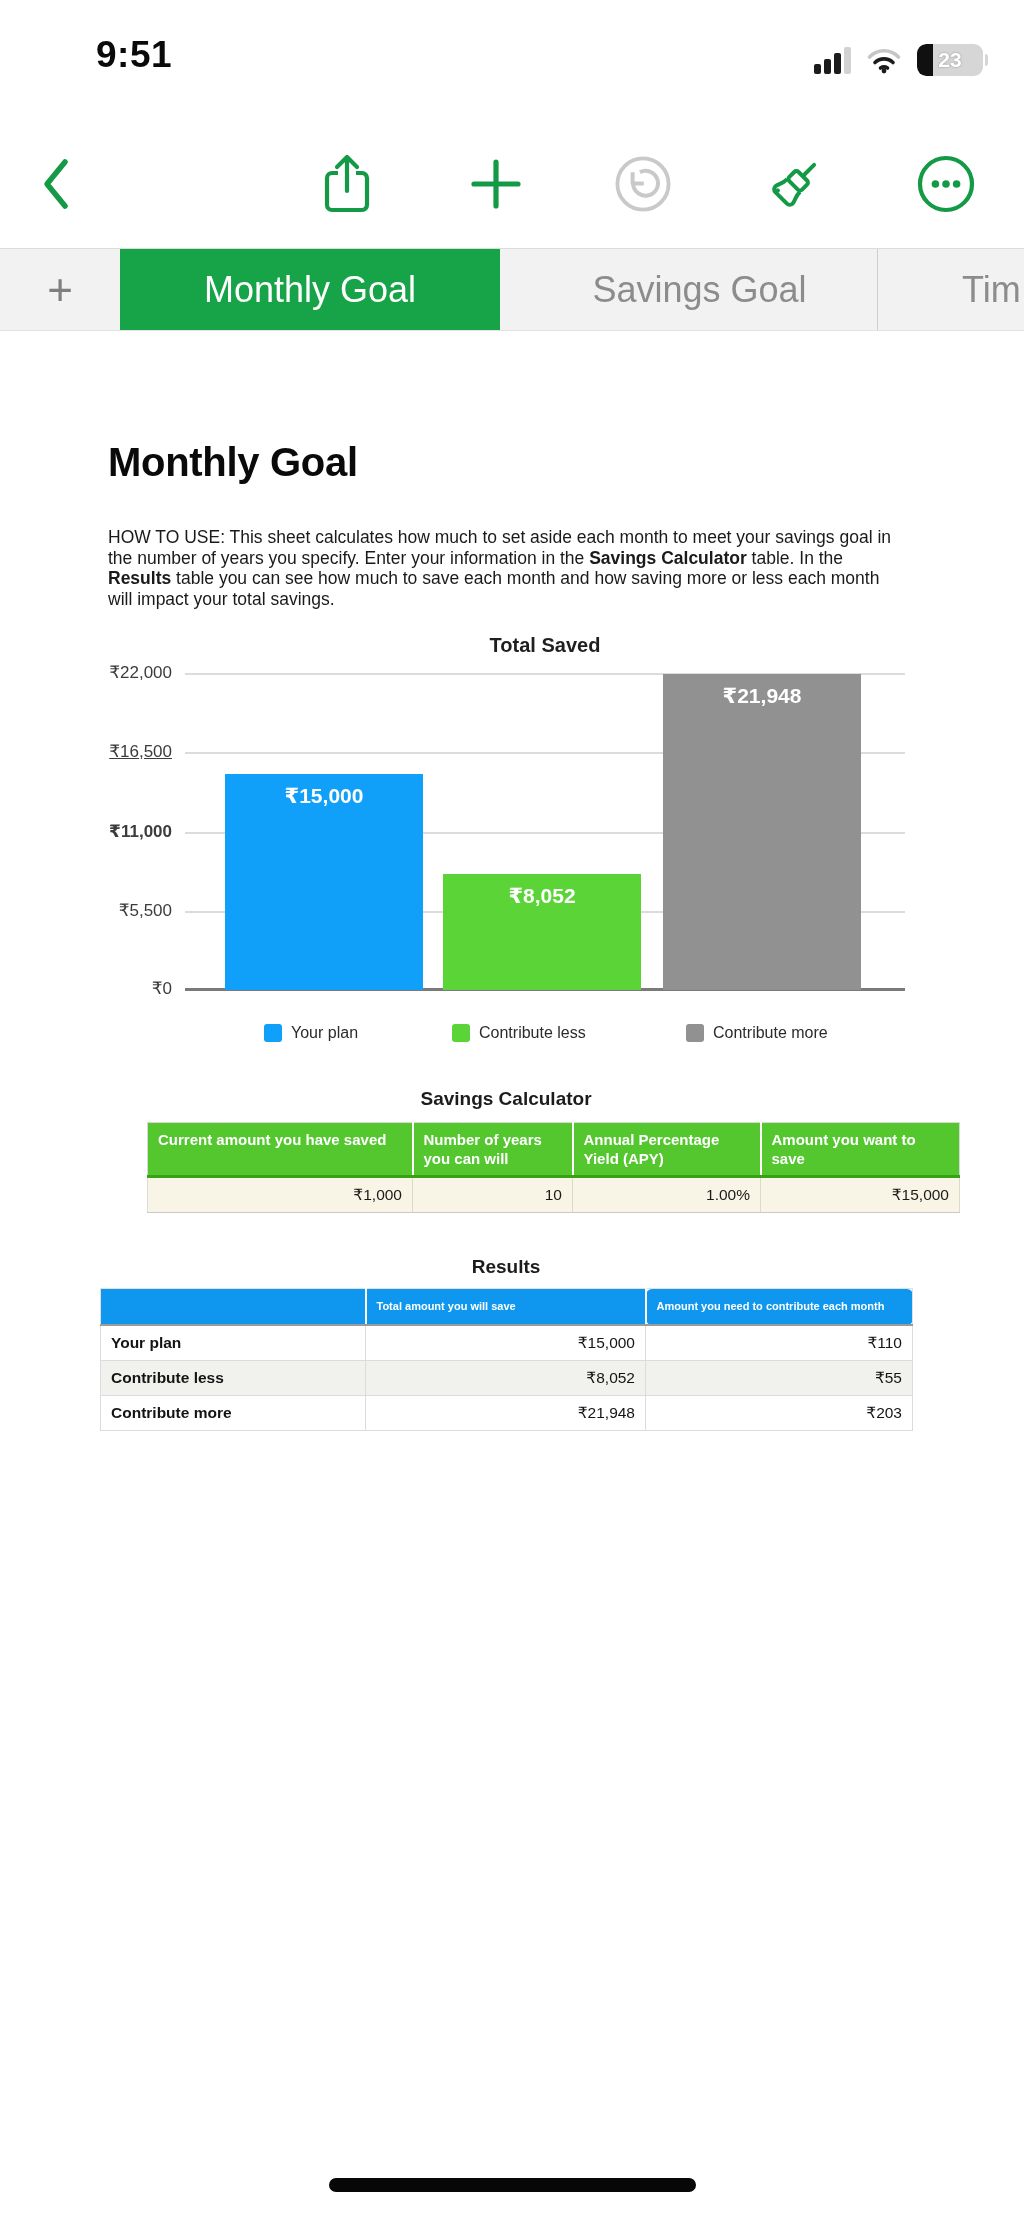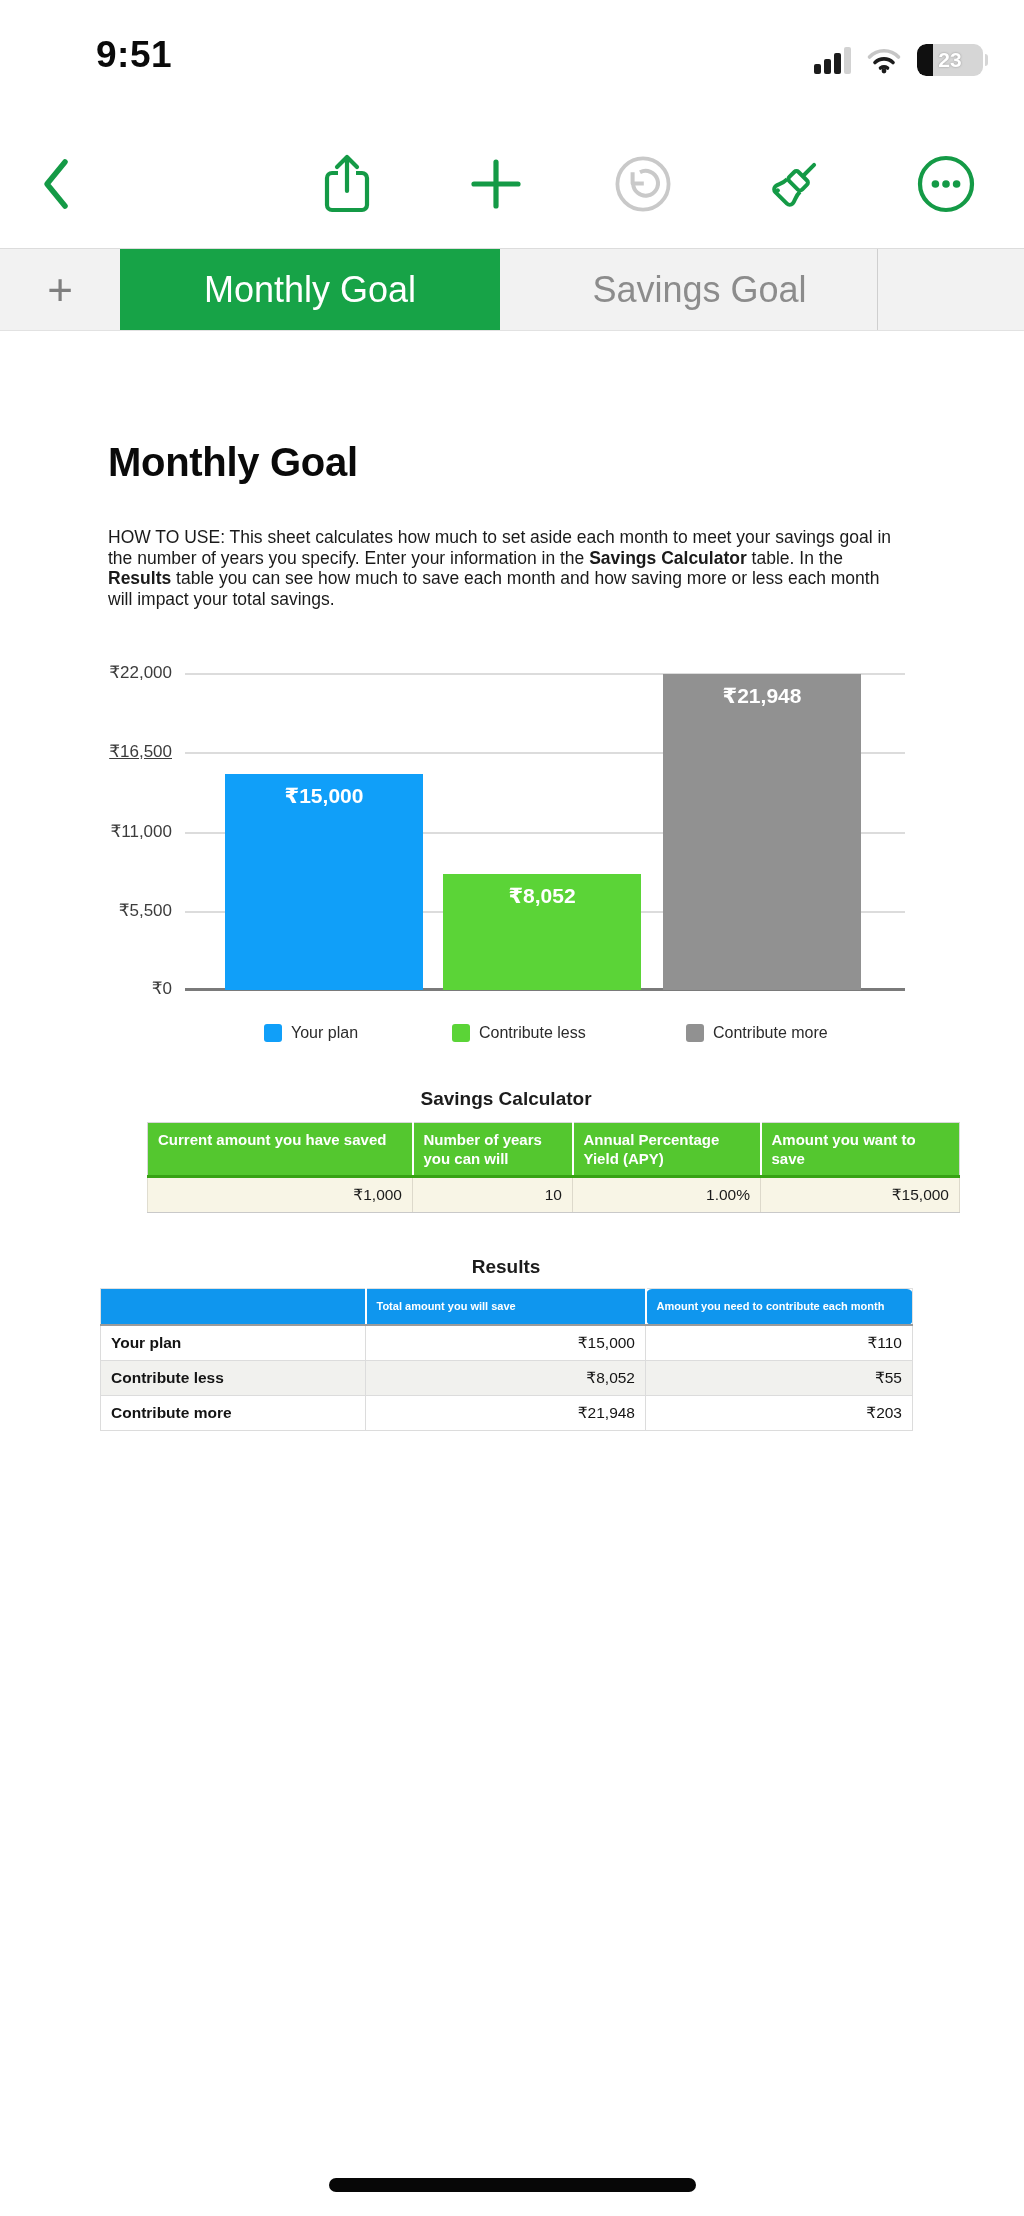--- a/index.html
+++ b/index.html
@@ -48,21 +48,21 @@
   .howto{position:absolute;left:108px;top:527px;width:800px;font-size:17.5px;line-height:20.6px;color:#1a1a1a;}
   .howto b{font-weight:700;}
 
   
   .chart{position:absolute;left:0;top:628px;width:1024px;height:430px;}
   .chart-title{position:absolute;left:185px;top:6px;width:720px;text-align:center;font-size:20px;font-weight:600;color:#1f1f1f;}
   .gridline{position:absolute;left:185px;width:720px;height:2px;background:#dcdcdc;}
   .g1{top:45px;}.g2{top:124px;}.g3{top:204px;}.g4{top:283px;}
   .baseline{position:absolute;left:185px;top:360px;width:720px;height:3px;background:#7a7a7a;}
   .ytick{position:absolute;left:40px;width:132px;height:22px;text-align:right;font-size:17px;color:#3c3c3c;}
-  .yt0{top:34px;}.yt1{top:113px;text-decoration:underline;}.yt2{top:193px;}.yt3{top:272px;}.yt4{top:350px;}
+  .yt0{top:34px;}.yt1{top:113px;text-decoration:underline;}.yt2{top:193px;font-weight:bold;}.yt3{top:272px;}.yt4{top:350px;}
   .bar{position:absolute;bottom:68px;width:198px;background:#999;}
   .bar-0{left:225px;}.bar-1{left:443px;}.bar-2{left:663px;}
   .bar-label{position:absolute;top:10px;left:0;width:100%;text-align:center;font-size:21px;font-weight:600;color:#fff;}
 
   
   .legend-item{position:absolute;top:1024px;display:flex;align-items:center;gap:9px;font-size:16px;color:#2b2b2b;}
   .li-0{left:264px;}.li-1{left:452px;}.li-2{left:686px;}
   .swatch{width:18px;height:18px;border-radius:3px;background:#999;}
 
   
@@ -154,26 +154,28 @@
       <circle cx="15" cy="15" r="1.9" class="green-fill"></circle>
       <circle cx="20.3" cy="15" r="1.9" class="green-fill"></circle>
     </svg>
   </div>
 
   <div class="tabbar">
     <div class="tab tab-add">+</div>
     <div class="tab tab-active">Monthly Goal</div>
     <div class="tab tab-2">Savings Goal</div>
     <div class="tab-divider"></div>
+    <div class="tab tab-3">Tim</div>
   </div>
 
   <div class="doc-title">Monthly Goal</div>
   <p class="howto"><span>HOW TO USE: This sheet calculates how much to set aside each month to meet your savings goal in the number of years you specify. Enter your information in the </span><b>Savings Calculator</b><span> table. In the </span><b>Results</b><span> table you can see how much to save each month and how saving more or less each month will impact your total savings.</span></p>
 
   <div class="chart">
+    <div class="chart-title">Total Saved</div>
     <div class="gridline g1"></div>
     <div class="gridline g2"></div>
     <div class="gridline g3"></div>
     <div class="gridline g4"></div>
     <div class="baseline"></div>
     <div class="ytick yt0">₹22,000</div>
     <div class="ytick yt1">₹16,500</div>
     <div class="ytick yt2">₹11,000</div>
     <div class="ytick yt3">₹5,500</div>
     <div class="ytick yt4">₹0</div>

